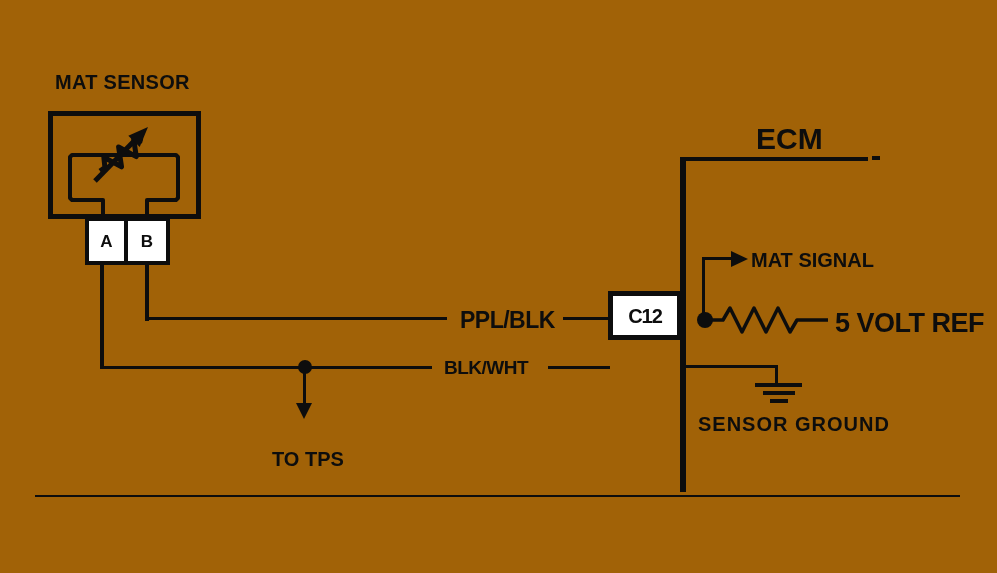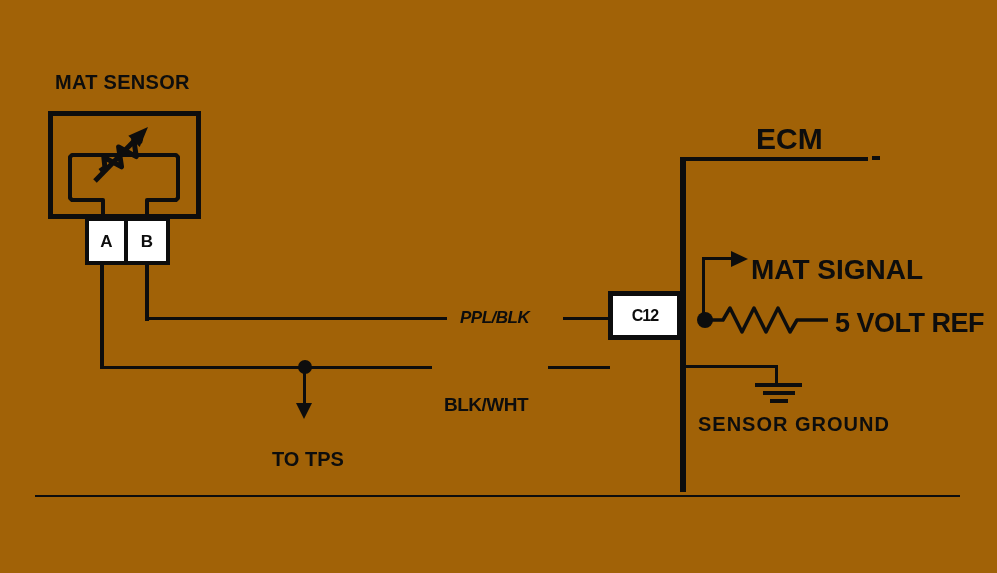--- a/index.html
+++ b/index.html
@@ -48,44 +48,44 @@
   </div>
   <div class="box" style="left:124px;top:217px;width:46px;height:48px;">
     <span class="label" style="position:static;font-size:17px;">B</span>
   </div>
 
   <div class="line" style="left:100px;top:263px;width:4px;height:106px;"></div>
   <div class="line" style="left:145px;top:263px;width:4px;height:58px;"></div>
 
   <div class="line" style="left:145px;top:317px;width:302px;height:3px;"></div>
   <div class="line" style="left:563px;top:317px;width:47px;height:3px;"></div>
-  <div class="label" style="left:460px;top:309px;font-size:17px;letter-spacing:-0.5px;font-style:italic;">PPL/BLK</div>
+  <div class="label" style="left:460px;top:309px;font-size:23px;letter-spacing:-0.5px;">PPL/BLK</div>
 
   <div class="line" style="left:100px;top:366px;width:332px;height:3px;"></div>
   <div class="line" style="left:548px;top:366px;width:62px;height:3px;"></div>
-  <div class="label" style="left:444px;top:358px;font-size:19px;letter-spacing:-0.5px;margin-top:37px;">BLK/WHT</div>
+  <div class="label" style="left:444px;top:358px;font-size:19px;letter-spacing:-0.5px;">BLK/WHT</div>
 
   <div class="dot" style="left:298px;top:360px;width:14px;height:14px;"></div>
   <div class="line" style="left:303px;top:367px;width:3px;height:36px;"></div>
   <div class="arrow" style="left:296px;top:403px;border-left:8px solid transparent;border-right:8px solid transparent;border-top:16px solid #0d0d0d;"></div>
   <div class="label" style="left:272px;top:417px;font-size:20px;margin-top:32px;">TO TPS</div>
 
   <div class="label" style="left:756px;top:124px;font-size:30px;text-align:center;">ECM</div>
   <div class="line" style="left:680px;top:157px;width:188px;height:4px;"></div>
   <div class="line" style="left:872px;top:156px;width:8px;height:4px;"></div>
   <div class="line" style="left:680px;top:157px;width:6px;height:335px;"></div>
 
   <div class="box" style="left:608px;top:291px;width:74px;height:49px;border-width:5px;">
-    <span class="label" style="position:static;font-size:16px;letter-spacing:-1px;">C12</span>
+    <span class="label" style="position:static;font-size:20px;letter-spacing:-1px;">C12</span>
   </div>
 
   <div class="line" style="left:702px;top:257px;width:3px;height:62px;"></div>
   <div class="line" style="left:703px;top:257px;width:28px;height:3px;"></div>
   <div class="arrow" style="left:731px;top:251px;border-top:8px solid transparent;border-bottom:8px solid transparent;border-left:17px solid #0d0d0d;"></div>
-  <div class="label" style="left:751px;top:256px;font-size:28px;text-align:right;">MAT SIGNAL</div>
+  <div class="label" style="left:751px;top:250px;font-size:20px;text-align:right;">MAT SIGNAL</div>
 
   <div class="dot" style="left:697px;top:312px;width:16px;height:16px;"></div>
   <svg style="left:710px;top:304px;" width="125" height="32" viewBox="0 0 125 32">
     <path d="M0 16 L13 16 L20 4 L32 28 L44 4 L56 28 L68 4 L80 28 L87 16 L118 16" fill="none" stroke="#0d0d0d" stroke-width="3.5" stroke-linejoin="round"></path>
   </svg>
   <div class="label" style="left:835px;top:310px;font-size:27px;letter-spacing:-0.5px;">5 VOLT REF</div>
 
   <div class="line" style="left:684px;top:365px;width:94px;height:3px;"></div>
   <div class="line" style="left:775px;top:365px;width:3px;height:20px;"></div>
   <div>

